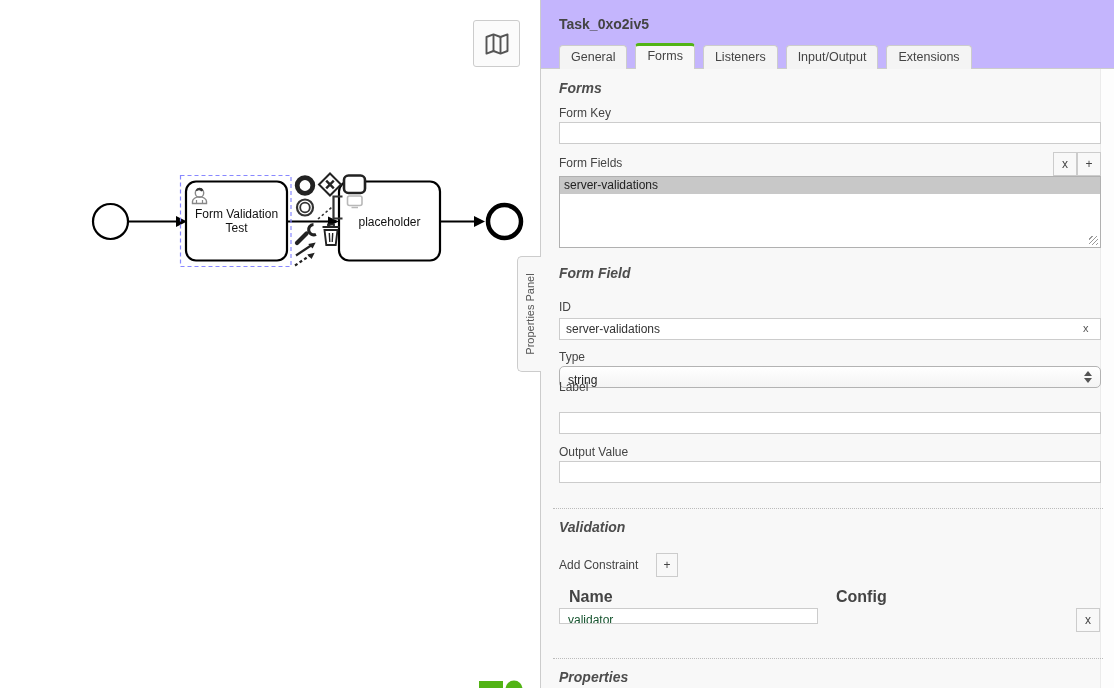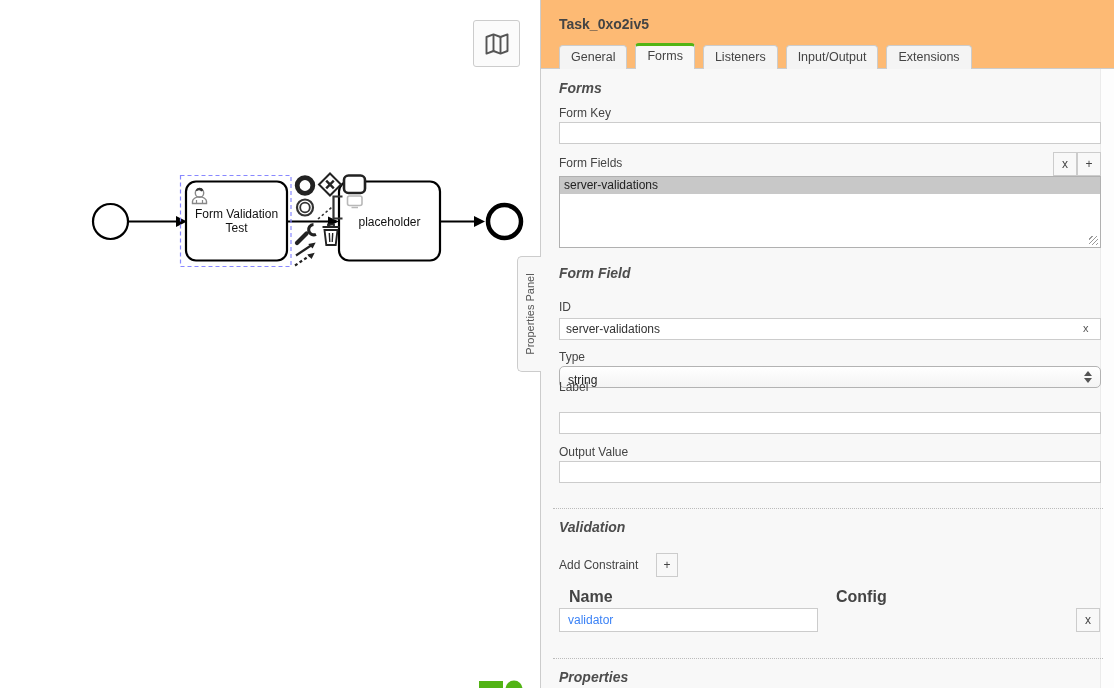--- a/index.html
+++ b/index.html
@@ -20,21 +20,21 @@
             background:#f8f8f8; border:1px solid #ccc; border-right:none;
             border-radius:5px 0 0 5px; z-index:5; }
   .pp-tab span { position:absolute; left:50%; top:50%;
                  transform:translate(-50%,-50%) rotate(-90deg);
                  white-space:nowrap; font-size:11px; color:#555; }
 
   
   .panel { position:absolute; left:540px; top:0; width:574px; height:688px;
            background:#f8f8f8; border-left:1px solid #ccc; }
   .panel-header { position:absolute; left:0; top:0; width:100%; height:69px;
-                  background:#fdba74; border-bottom:1px solid #ccc; }
+                  background:#c4b5fd; border-bottom:1px solid #ccc; }
   .panel-title { position:absolute; left:18px; top:16px; font-size:14px;
                  font-weight:bold; color:#444; }
   .tabs { position:absolute; left:18px; bottom:-1px; display:flex; align-items:flex-end;justify-content:flex-end; }
   .tab { margin-right:8px; padding:4px 11px 5px; background:#f4f4f4;
          border:1px solid #ccc; border-bottom:none; border-radius:4px 4px 0 0;
          font-size:12.5px; color:#444; cursor:pointer; }
   .tab.active { background:#f8f8f8; border-top:3px solid var(--green);
                 padding-top:3px; padding-bottom:6px; }
   .gutter { position:absolute; right:0; top:69px; bottom:0; width:14px;
             background:#fdfdfd; border-left:1px solid #ebebeb; }
@@ -58,22 +58,22 @@
   .select { position:absolute; left:18px; top:366px; width:542px; height:22px;
             background:linear-gradient(#fff,#f4f4f4); border:1px solid #b3b3b3;
             border-radius:5px; font-size:12px; color:#222; line-height:19px;
             padding:4px 8px; cursor:pointer; }
   .sel-arrows { position:absolute; right:8px; top:3px; width:9px; height:14px; }
   .sel-arrows i { position:absolute; left:1px; width:0; height:0; border-left:4px solid transparent;
                   border-right:4px solid transparent; }
   .sel-arrows .up  { top:1px;   border-bottom:5px solid #555; }
   .sel-arrows .dn  { bottom:1px;border-top:5px solid #555; }
   .dotted-div { position:absolute; left:12px; width:550px; border-top:1px dotted #bbb; }
-  .cell { position:absolute; height:24px; border:1px solid #ccc; background:#fff;
-          font-size:12px; color:#3b82f6; line-height:22px; padding:0 8px;
+  .cell { position:absolute; height:16px; border:1px solid #ccc; background:#fff;
+          font-size:12px; color:#14532d; line-height:22px; padding:0 8px;
           overflow:hidden; white-space:nowrap; }
   .tbl-hdr { position:absolute; font-size:16px; font-weight:bold; color:#444; }
 </style>
 </head>
 <body>
 
 <div class="canvas">
 
   <svg class="diagram-svg" width="541" height="688">
 

